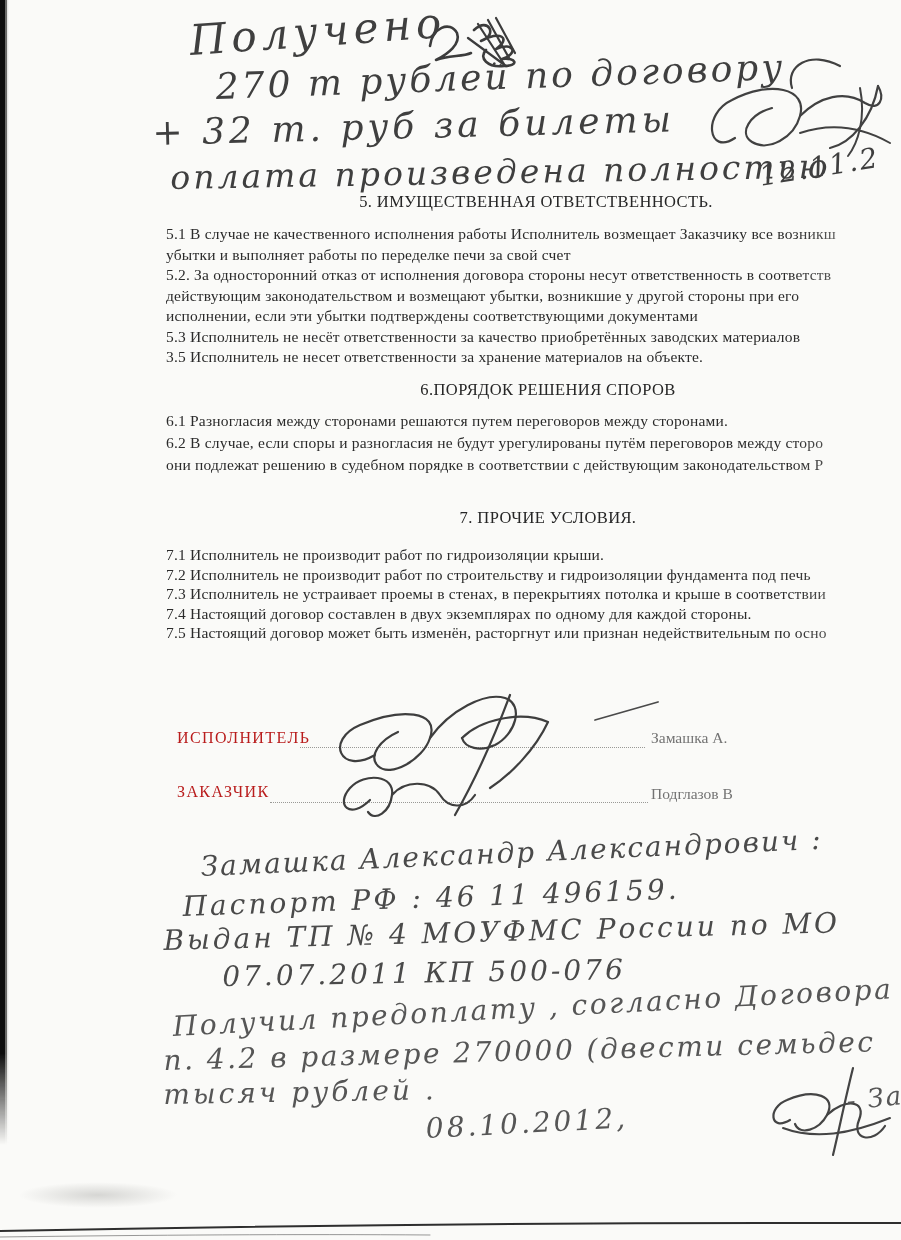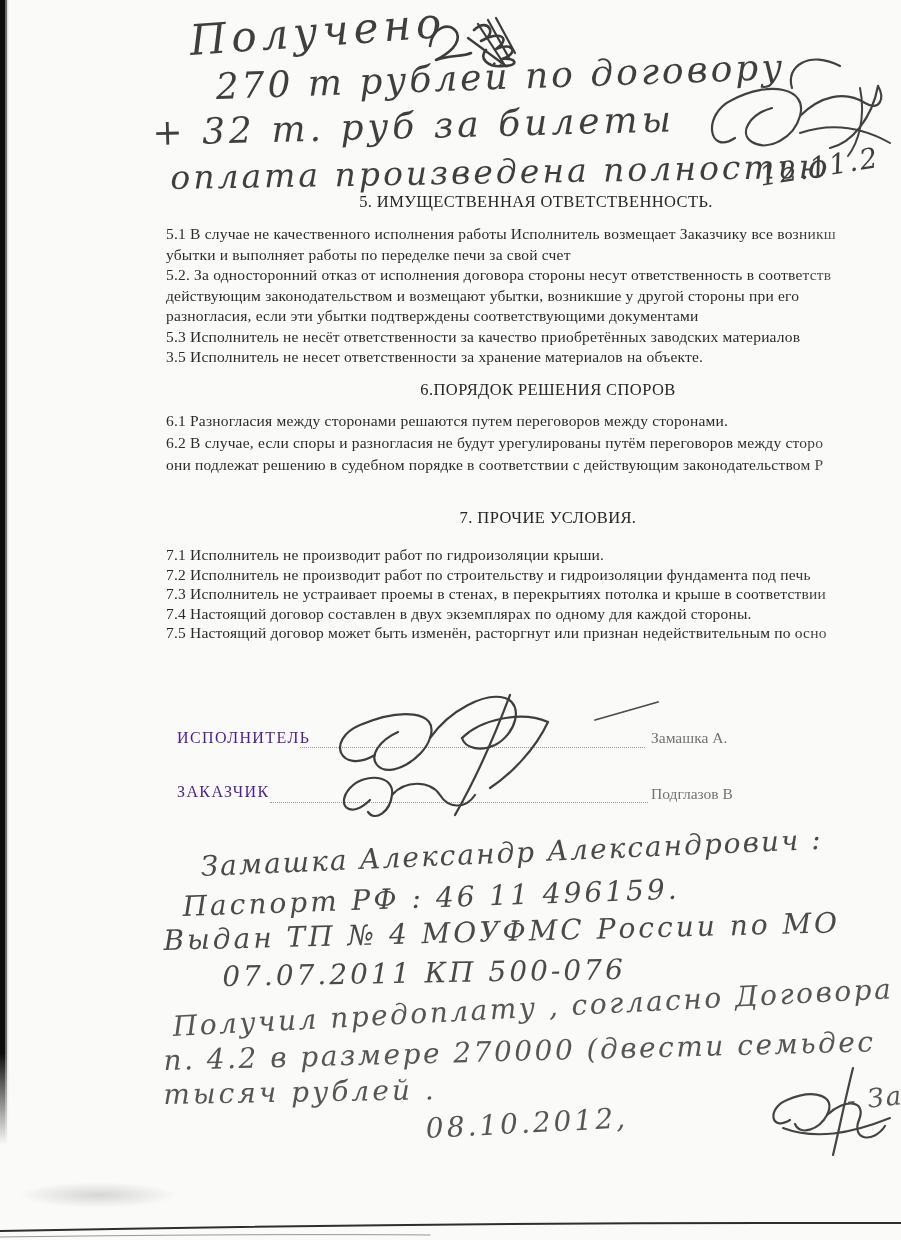--- a/index.html
+++ b/index.html
@@ -29,21 +29,21 @@
   .hw-rec { color:#565656; }
   
   .print { font-family:"Liberation Serif", serif; color:#2b2b2b; }
   .heading { position:absolute; text-align:center; font-size:16.5px; letter-spacing:.4px; color:#262626; }
   .para { position:absolute; font-size:15.5px; letter-spacing:.2px; }
   .para > div { white-space:nowrap; }
   .lh205 { line-height:20.5px; }
   .lh22  { line-height:22px; }
   .lh195 { line-height:19.5px; }
   .indent { padding-left:34px; }
-  .sig-label { position:absolute; font-size:16px; letter-spacing:1.4px; color:#4c1d95; }
+  .sig-label { position:absolute; font-size:16px; letter-spacing:1.4px; color:#b91c1c; }
   .sig-name  { position:absolute; font-size:15.5px; color:#737373; }
   .sig-line  { position:absolute; height:0; border-bottom:1.5px dotted #999996; }
   .svgabs { position:absolute; }
   
   .fade-right {
     position:absolute; left:790px; top:210px; width:111px; height:500px;
     background:linear-gradient(to right, rgba(250,250,248,0), rgba(250,250,248,.55));
     pointer-events:none;
   }
   path { fill:none; stroke-linecap:round; stroke-linejoin:round; }
@@ -78,21 +78,21 @@
     <path d="M198,38 C192,70 172,95 150,100" stroke="#414141" stroke-width="2.2"></path>
     <path d="M120,85 C150,75 180,78 210,95 M180,40 C186,70 178,95 168,108" stroke="#414141" stroke-width="2"></path>
   </svg>
 
   <div class="heading" style="left:166px;top:192px;width:740px;">5. ИМУЩЕСТВЕННАЯ ОТВЕТСТВЕННОСТЬ.</div>
   <div class="para print lh205" style="left:166px;top:224px;width:735px;">
     <div>5.1 В случае не качественного исполнения работы Исполнитель возмещает Заказчику все возникш</div>
     <div>убытки и выполняет работы по переделке печи за свой счет</div>
     <div>5.2. За односторонний отказ от исполнения договора стороны несут ответственность в соответств</div>
     <div>действующим законодательством и возмещают убытки, возникшие у другой стороны при его</div>
-    <div>разногласия, если эти убытки подтверждены соответствующими документами</div>
+    <div>исполнении, если эти убытки подтверждены соответствующими документами</div>
     <div>5.3 Исполнитель не несёт ответственности за качество приобретённых заводских материалов</div>
     <div>3.5 Исполнитель не несет ответственности за хранение материалов на объекте.</div>
   </div>
 
   <div class="heading" style="left:178px;top:380px;width:740px;">6.ПОРЯДОК РЕШЕНИЯ СПОРОВ</div>
   <div class="para print lh22" style="left:166px;top:410px;width:735px;">
     <div>6.1 Разногласия между сторонами решаются путем переговоров между сторонами.</div>
     <div>6.2 В случае, если споры и разногласия не будут урегулированы путём переговоров между сторо</div>
     <div>они подлежат решению в судебном порядке в соответствии с действующим законодательством Р</div>
   </div>

